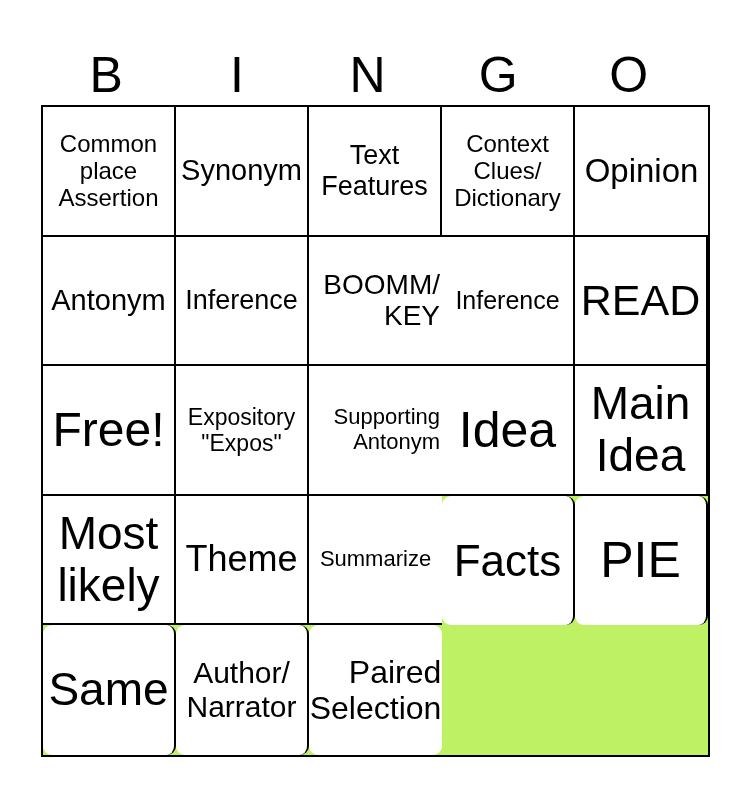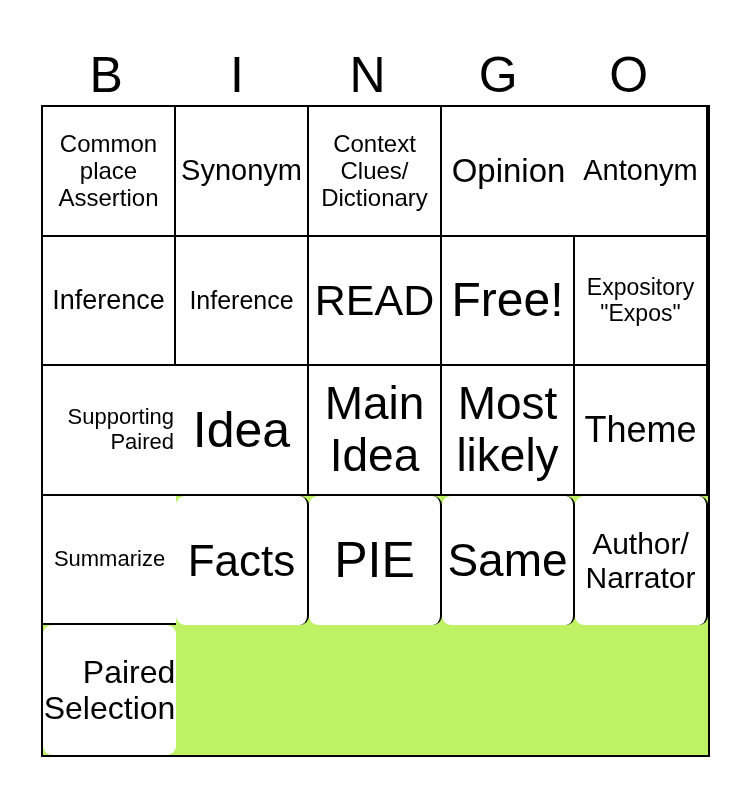--- a/index.html
+++ b/index.html
@@ -79,31 +79,33 @@
     <div class="letter">I</div>
     <div class="letter">N</div>
     <div class="letter">G</div>
     <div class="letter">O</div>
   </div>
 
   <div id="bingo-card">
 
     <div class="cell fs24">Common place Assertion</div>
     <div class="cell fs29">Synonym</div>
+    <div class="cell fs27">Text Features</div>
     <div class="cell fs24">Context Clues/ Dictionary</div>
     <div class="cell fs33 last-col">Opinion</div>
 
     <div class="cell fs29">Antonym</div>
     <div class="cell fs27">Inference</div>
+    <div class="cell fs28 last-col">BOOMM/ KEY</div>
 
     <div class="cell fs25">Inference</div>
     <div class="cell fs43">READ</div>
     <div class="cell fs48">Free!</div>
     <div class="cell fs23">Expository "Expos"</div>
-    <div class="cell fs22 last-col">Supporting Paired</div>
+    <div class="cell fs22 last-col">Supporting Antonym</div>
 
     <div class="cell fs50">Idea</div>
     <div class="cell fs46">Main Idea</div>
     <div class="cell fs46">Most likely</div>
     <div class="cell fs36">Theme</div>
     <div class="cell fs22 last-col">Summarize</div>
 
     <div class="cell fs44 last-row">Facts</div>
     <div class="cell fs50 last-row">PIE</div>
     <div class="cell fs46 last-row">Same</div>

